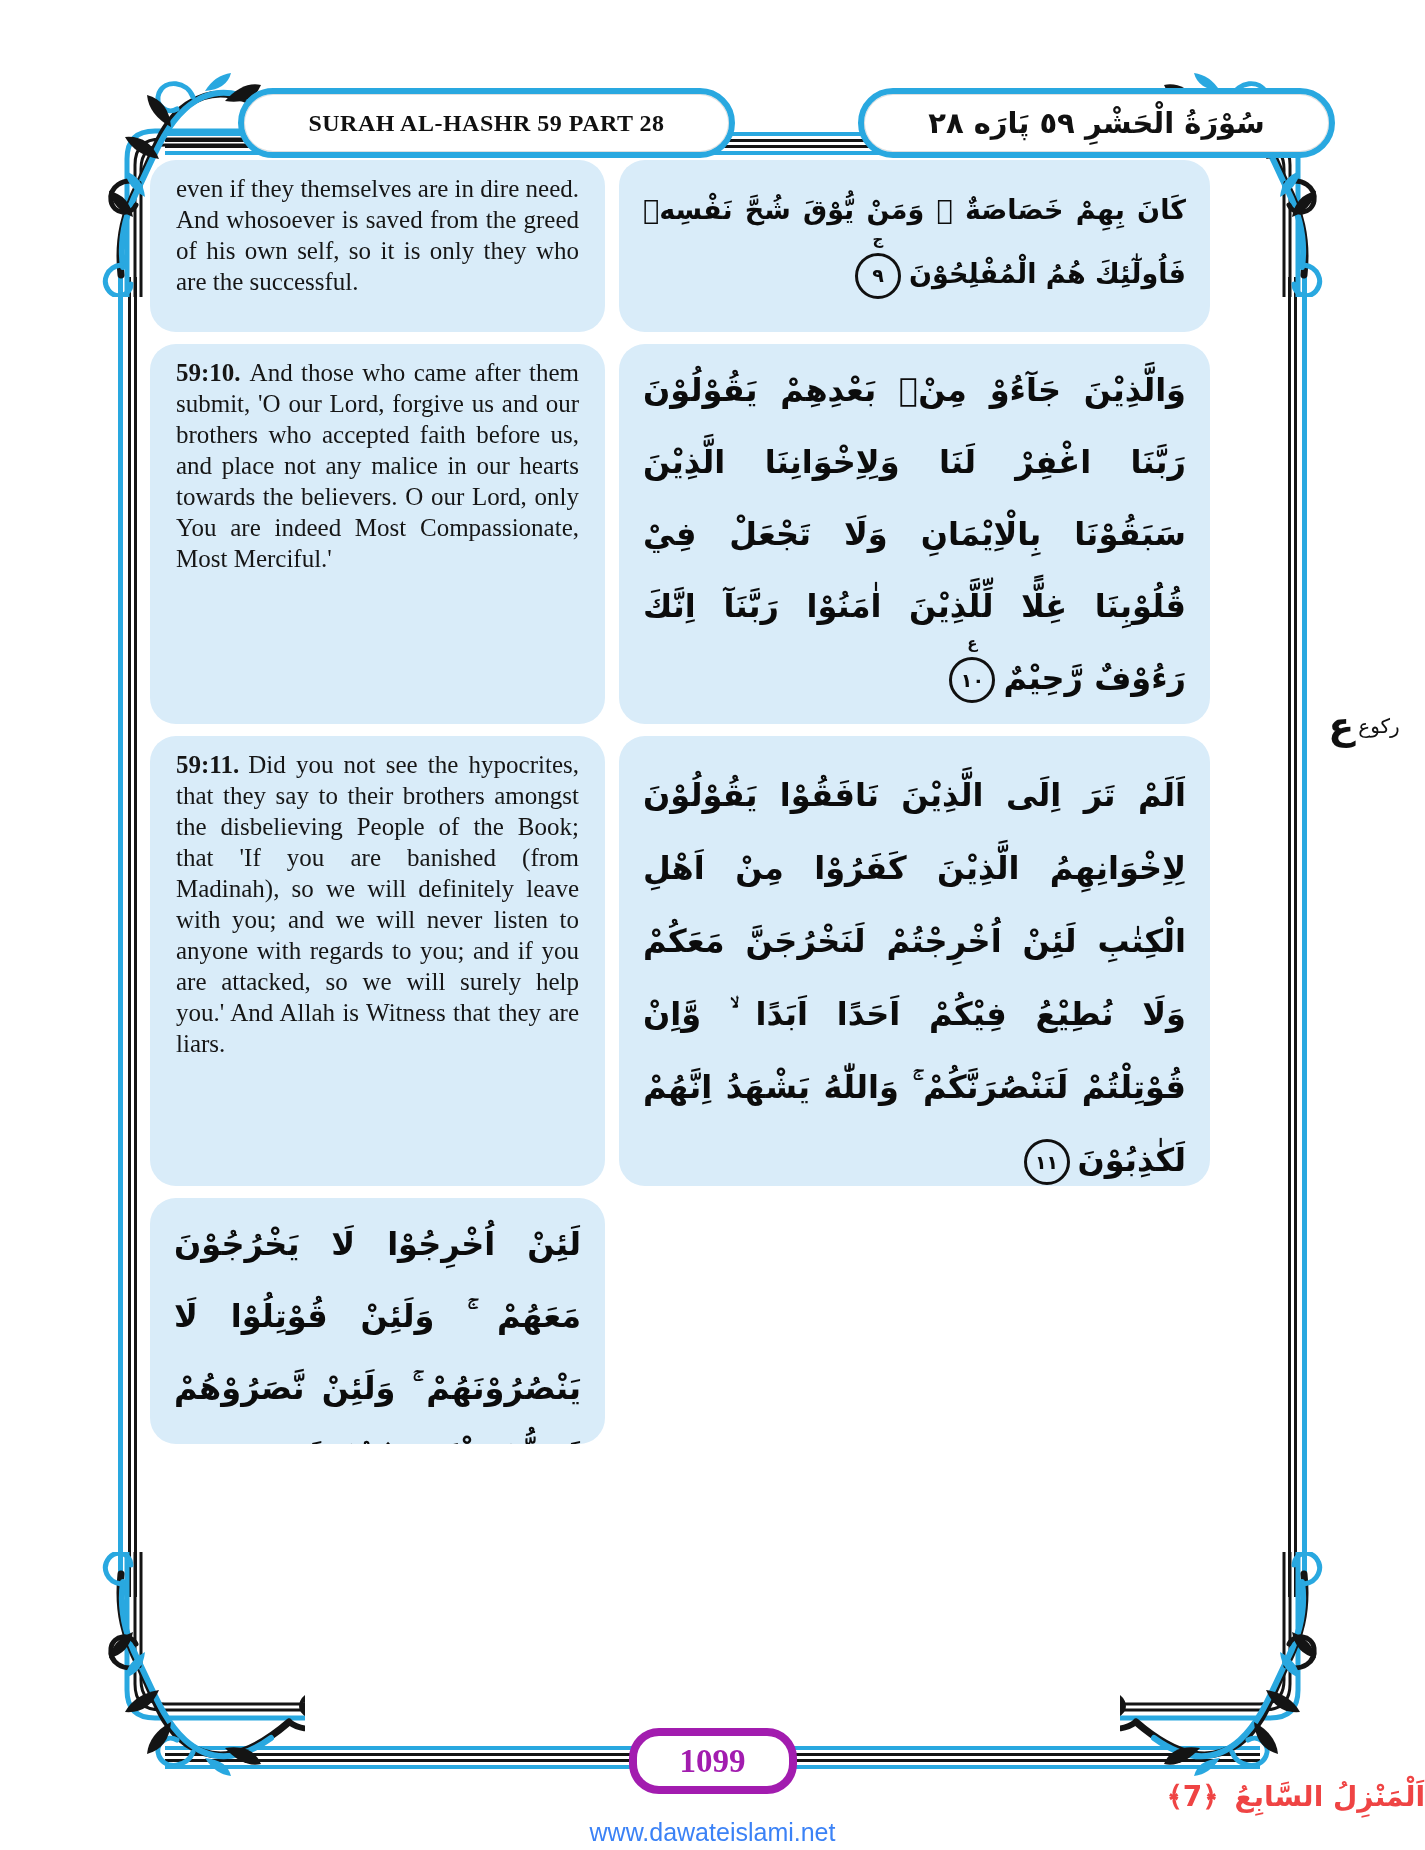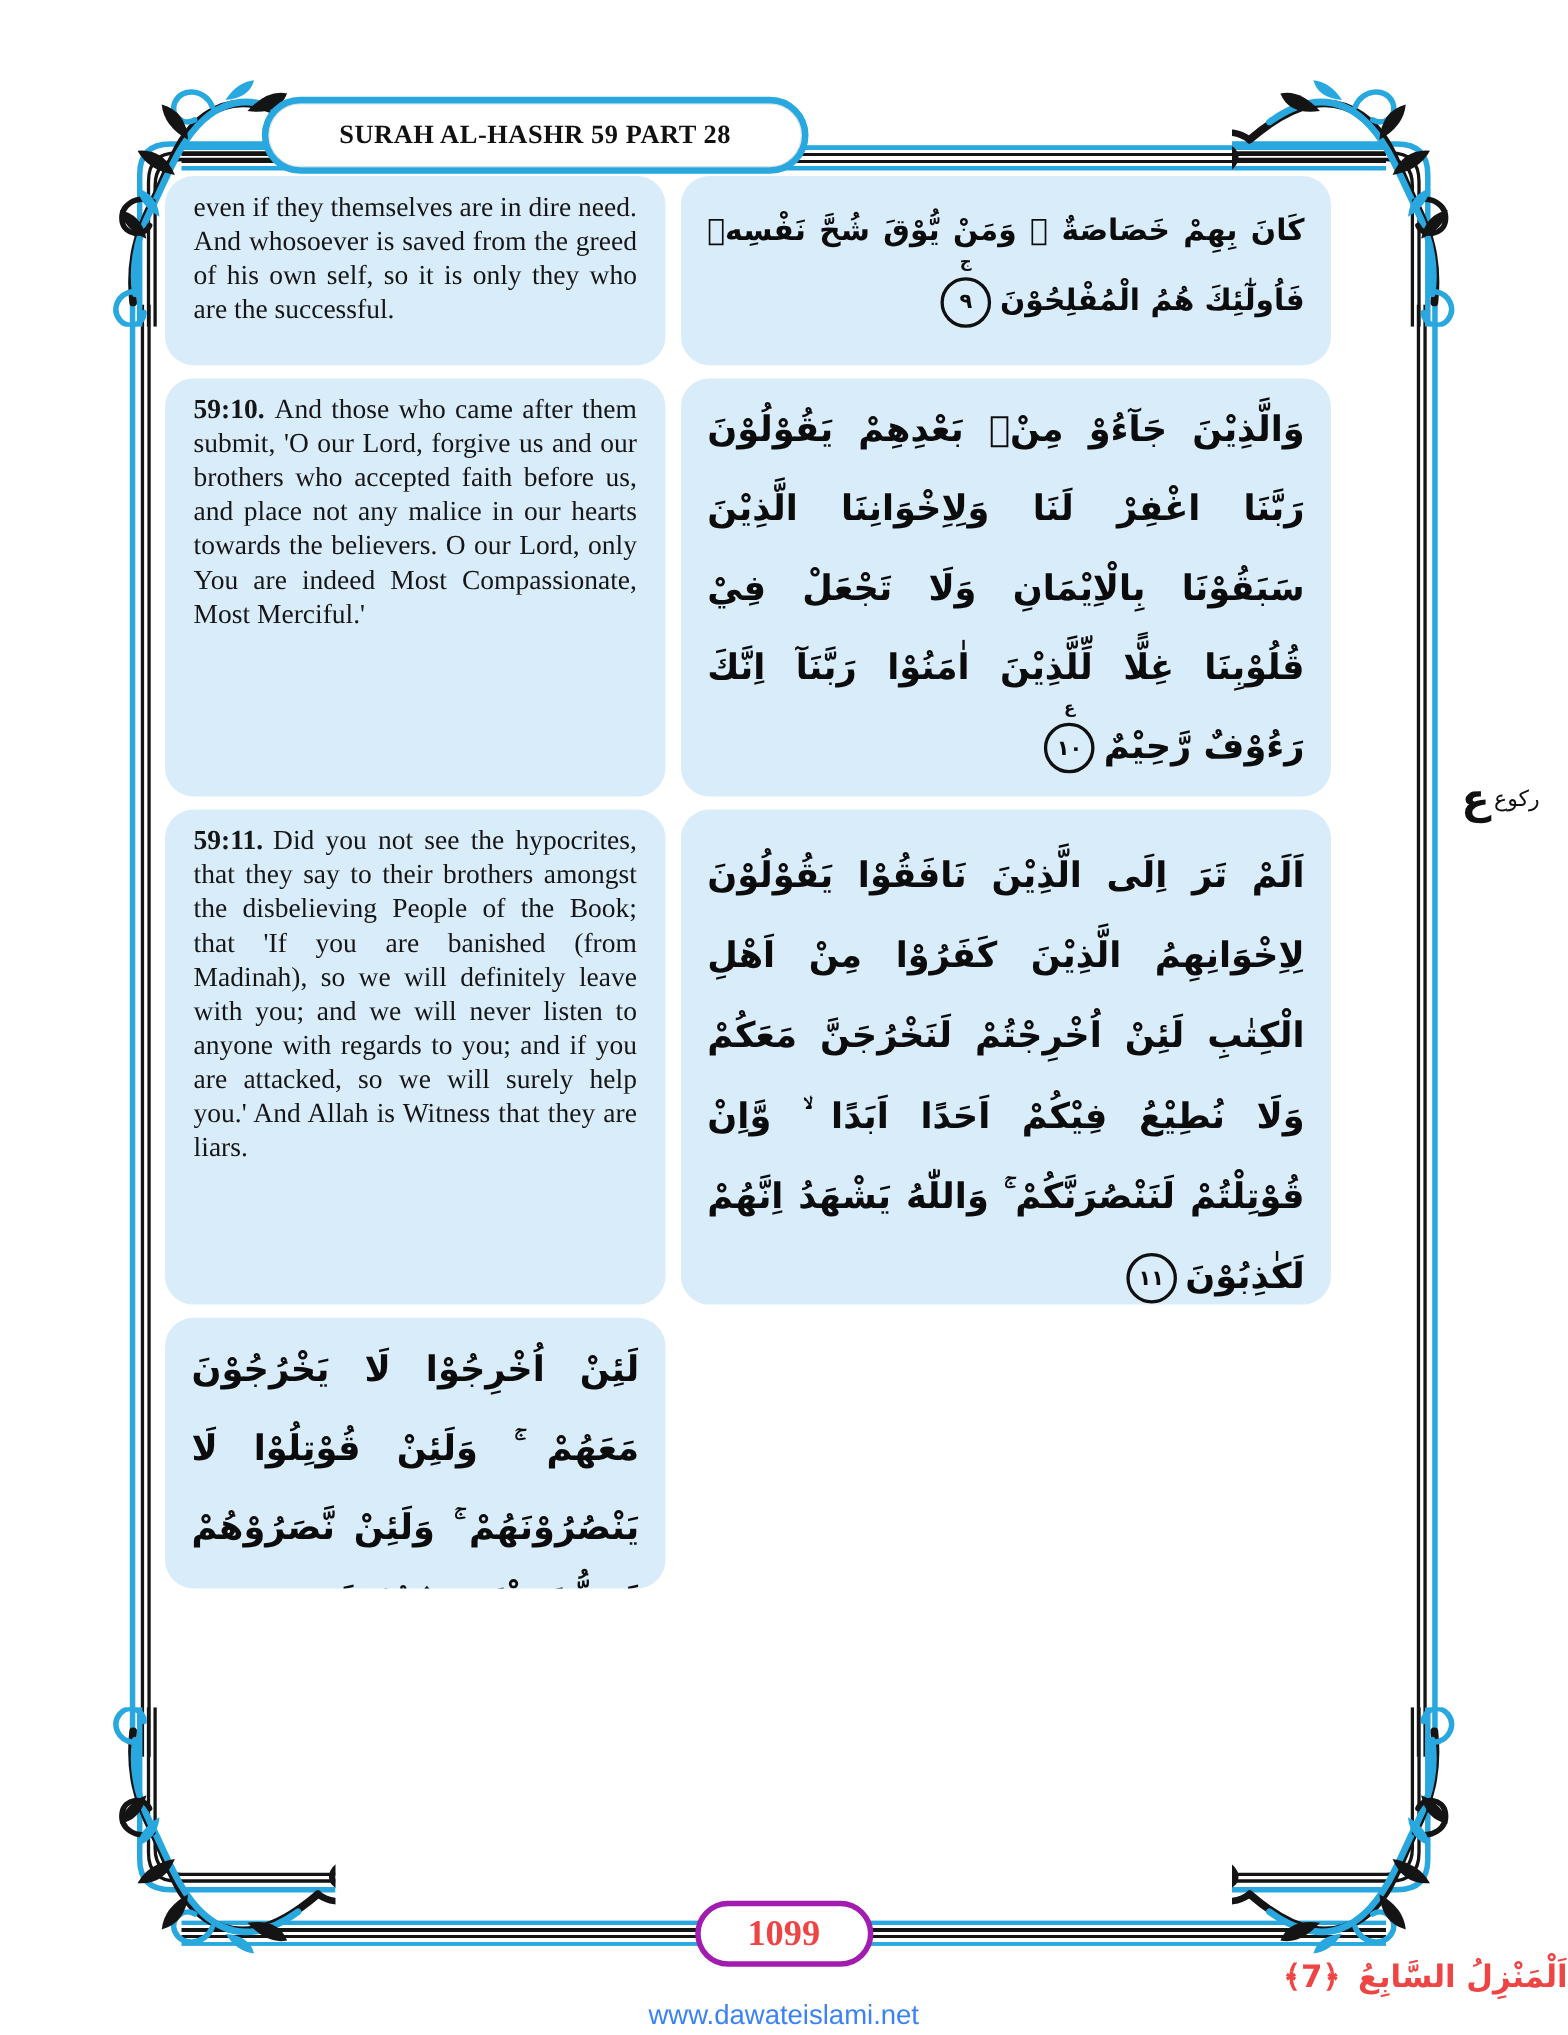--- a/index.html
+++ b/index.html
@@ -56,22 +56,22 @@
 
   
   .ruku{position:absolute;left:1318px;top:695px;width:92px;z-index:2;direction:rtl;
         display:flex;align-items:center;justify-content:center;gap:4px;
         font-family:"DejaVu Sans",sans-serif;color:#101010;}
   .ruku-label{font-size:20px;font-weight:400;}
   .ruku-letter{font-size:38px;font-weight:700;line-height:1;}
 
   
   .pagenum{position:absolute;left:50%;transform:translateX(-50%);top:1716px;width:152px;height:50px;
-           background:#fff;border:5px solid #a21caf;border-radius:30px;display:flex;align-items:center;
-           justify-content:center;font-weight:700;font-size:33px;color:#ef4444;z-index:3;}
+           background:#fff;border:8px solid #a21caf;border-radius:30px;display:flex;align-items:center;
+           justify-content:center;font-weight:700;font-size:33px;color:#a21caf;z-index:3;}
   .manzil{position:absolute;left:0;right:0;top:1768px;text-align:right;direction:rtl;z-index:3;
           font-family:"DejaVu Sans",sans-serif;font-weight:700;font-size:28px;color:#ef4444;}
   .manzil-badge{direction:ltr;unicode-bidi:bidi-override;margin-right:6px;font-size:28px;}
   .site{position:absolute;left:0;right:0;top:1806px;text-align:center;z-index:3;
         font-family:"Liberation Sans",sans-serif;font-size:25px;color:#3b82f6;}
 </style>
 </head>
 <body>
 
 <div class="page">
@@ -151,20 +151,23 @@
     <path d="M96,60 q-22,-12 -24,-32 q22,6 24,32z" fill="#141414"></path>
     <path d="M84,92 q-24,-4 -34,-22 q24,-2 34,22z" fill="#141414"></path>
     <path d="M58,150 q-20,-8 -24,-26 q20,4 24,26z" fill="#141414"></path>
     <path d="M130,24 q10,-16 26,-18 q-4,16 -26,18z" fill="#29a8e0"></path>
     <path d="M70,130 q-18,-10 -20,-26 q18,6 20,26z" fill="#29a8e0"></path>
   </svg>
 
   <div class="pill pill-left">
     <span>SURAH AL-HASHR 59 PART 28</span>
   </div>
+  <div class="pill pill-right">
+    <span>سُوْرَةُ الْحَشْرِ ٥٩ پَارَه ٢٨</span>
+  </div>
 
   <div class="content">
 
     <div class="block eng">
       <span>even if they themselves are in dire need. And whosoever is saved from the greed of his own self, so it is only they who are the successful.</span>
     </div>
     <div class="block arb arb-r1">
       <span>كَانَ بِهِمْ خَصَاصَةٌ ۚ وَمَنْ يُّوْقَ شُحَّ نَفْسِهٖ فَاُولٰٓئِكَ هُمُ الْمُفْلِحُوْنَ</span><span class="ayah">
           <span class="sign">ج</span>
           <span>٩</span>

